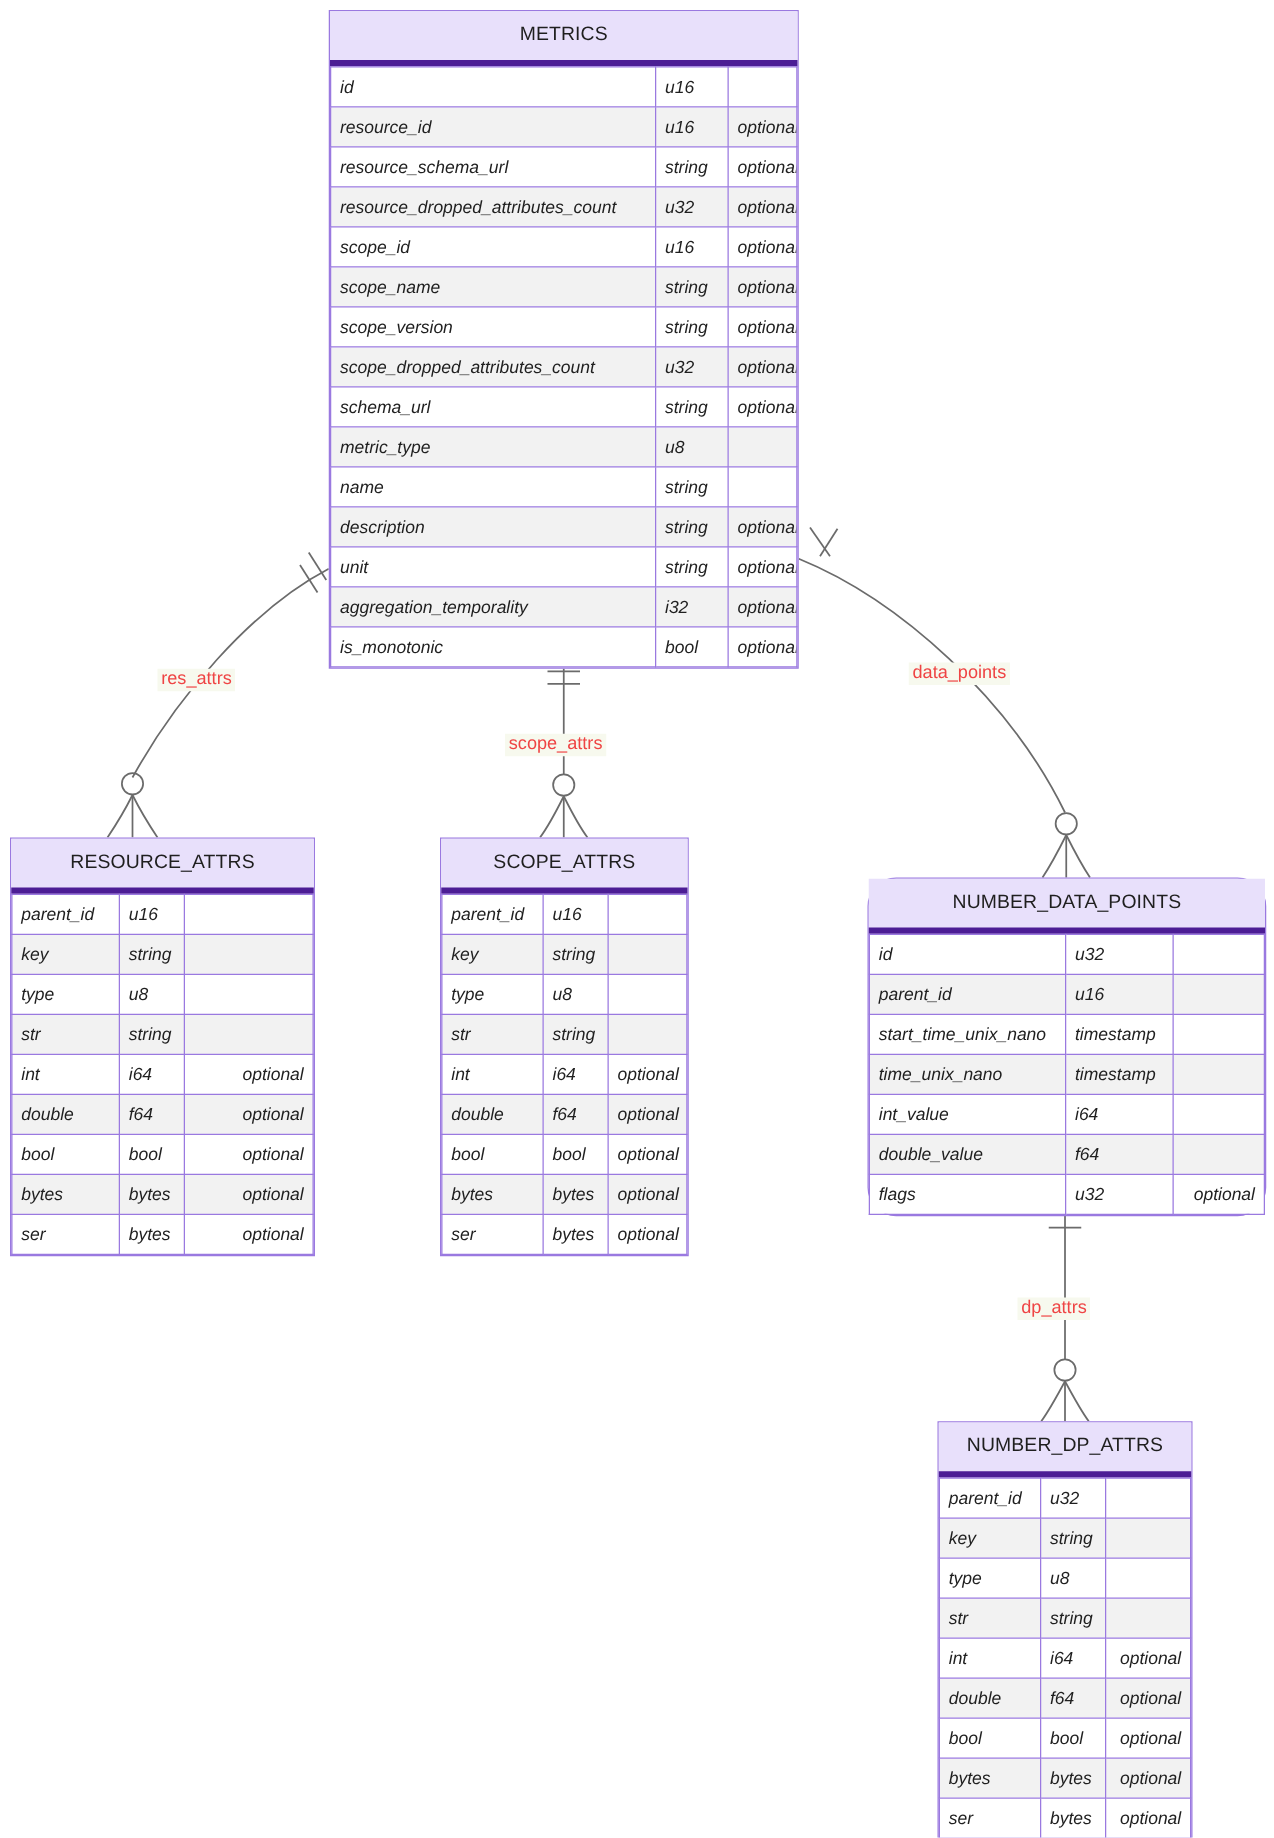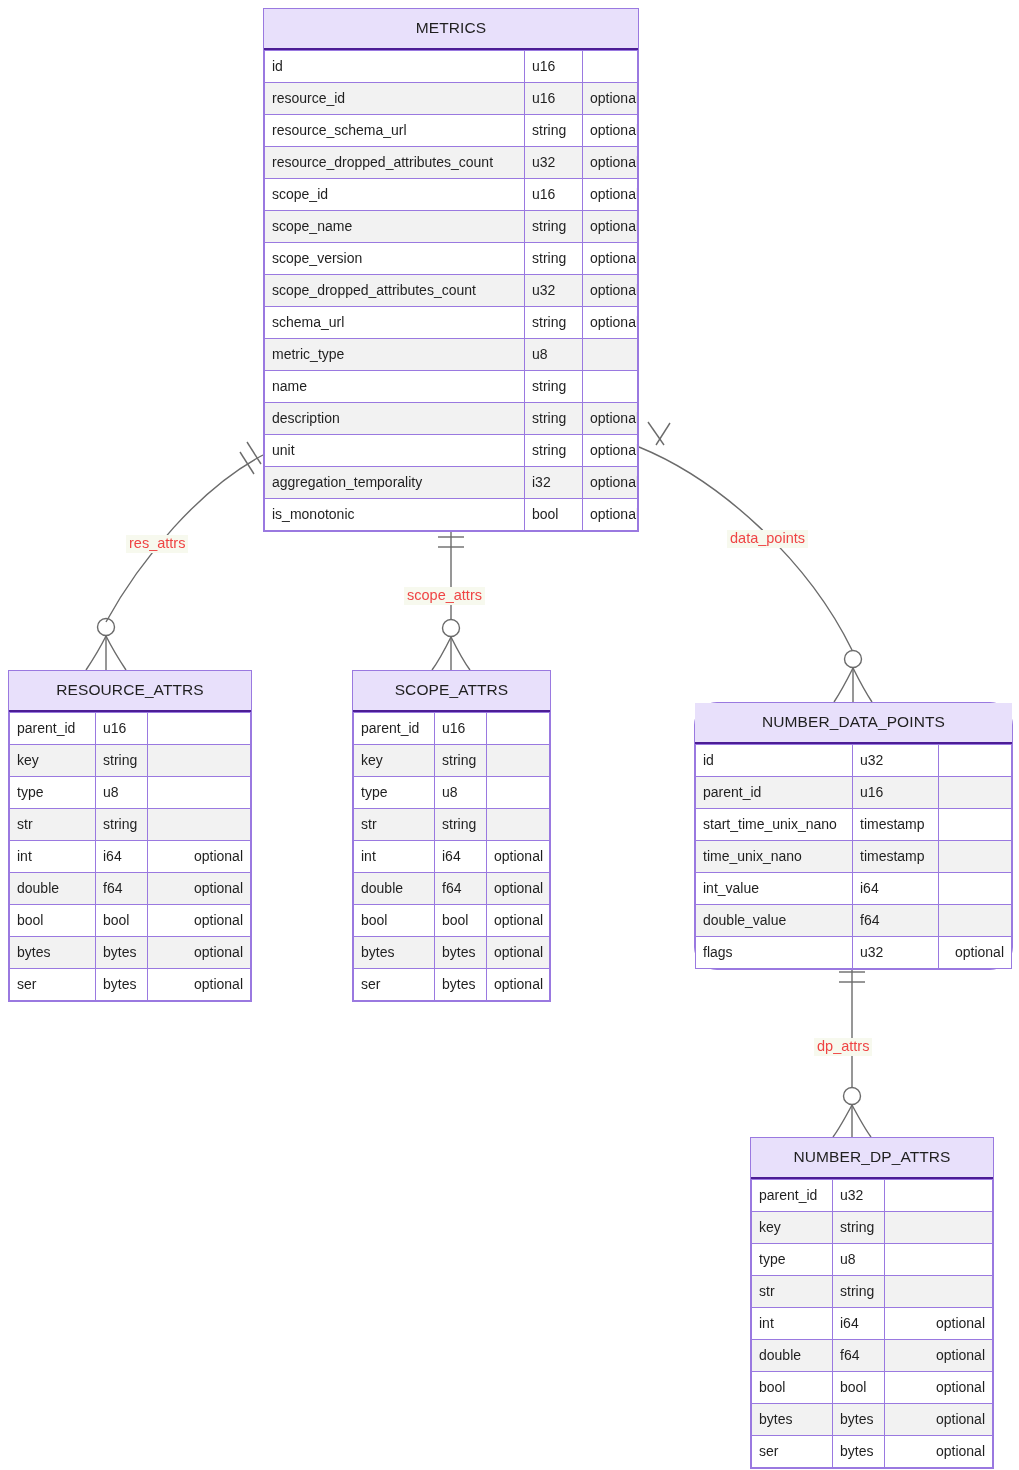--- a/index.html
+++ b/index.html
@@ -29,32 +29,33 @@
   }
   .entity {
     position: absolute;
     box-sizing: border-box;
     border: 1px solid #9a79e0;
     background: #ffffff;
   }
   .entity-title {
     box-sizing: border-box;
     background: #e8e0fb;
-    border-bottom: 2px solid #4c1d95;
+    border-bottom: 5px solid #4c1d95;
     text-align: center;
     font-size: 15.5px;
     color: #1f1f1f;
     line-height: 1;
     padding: 11px 6px 12px 6px;
     letter-spacing: 0.1px;
   }
   table.attrs {
     border-collapse: collapse;
     width: 100%;
     table-layout: fixed;
+    font-style: italic;
   }
   table.attrs td {
     border: 1px solid #9a79e0;
     font-size: 14px;
     color: #1f1f1f;
     padding: 8px 7px 9px 7px;
     line-height: 1;
     white-space: nowrap;
     overflow: hidden;
   }
@@ -72,21 +73,21 @@
     padding: 1px 3px;
     line-height: 1.1;
     white-space: nowrap;
   }
 
   
   #ent-metrics            { left: 263px;  top: 8px;    width: 376px; }
   #ent-resource-attrs     { left: 8px;    top: 670px;  width: 244px; }
   #ent-scope-attrs        { left: 352px;  top: 670px;  width: 199px; }
   #ent-number-data-points { left: 694px;  top: 702px;  width: 319px; border-radius: 23px; }
-  #ent-number-dp-attrs    { left: 750px;  top: 1137px; width: 244px; }
+  #ent-number-dp-attrs    { left: 750px;  top: 1137px; width: 204px; }
 </style>
 </head>
 <body>
 
 <div id="er-canvas">
 
   <svg class="edge-layer" viewBox="0 0 1019 1470" width="1019" height="1470" xmlns="http://www.w3.org/2000/svg">
     <g fill="none" stroke="#6b6b6b" stroke-width="1.4">
 
       <path d="M 263,455 C 200,488 140,560 106,622"></path>

